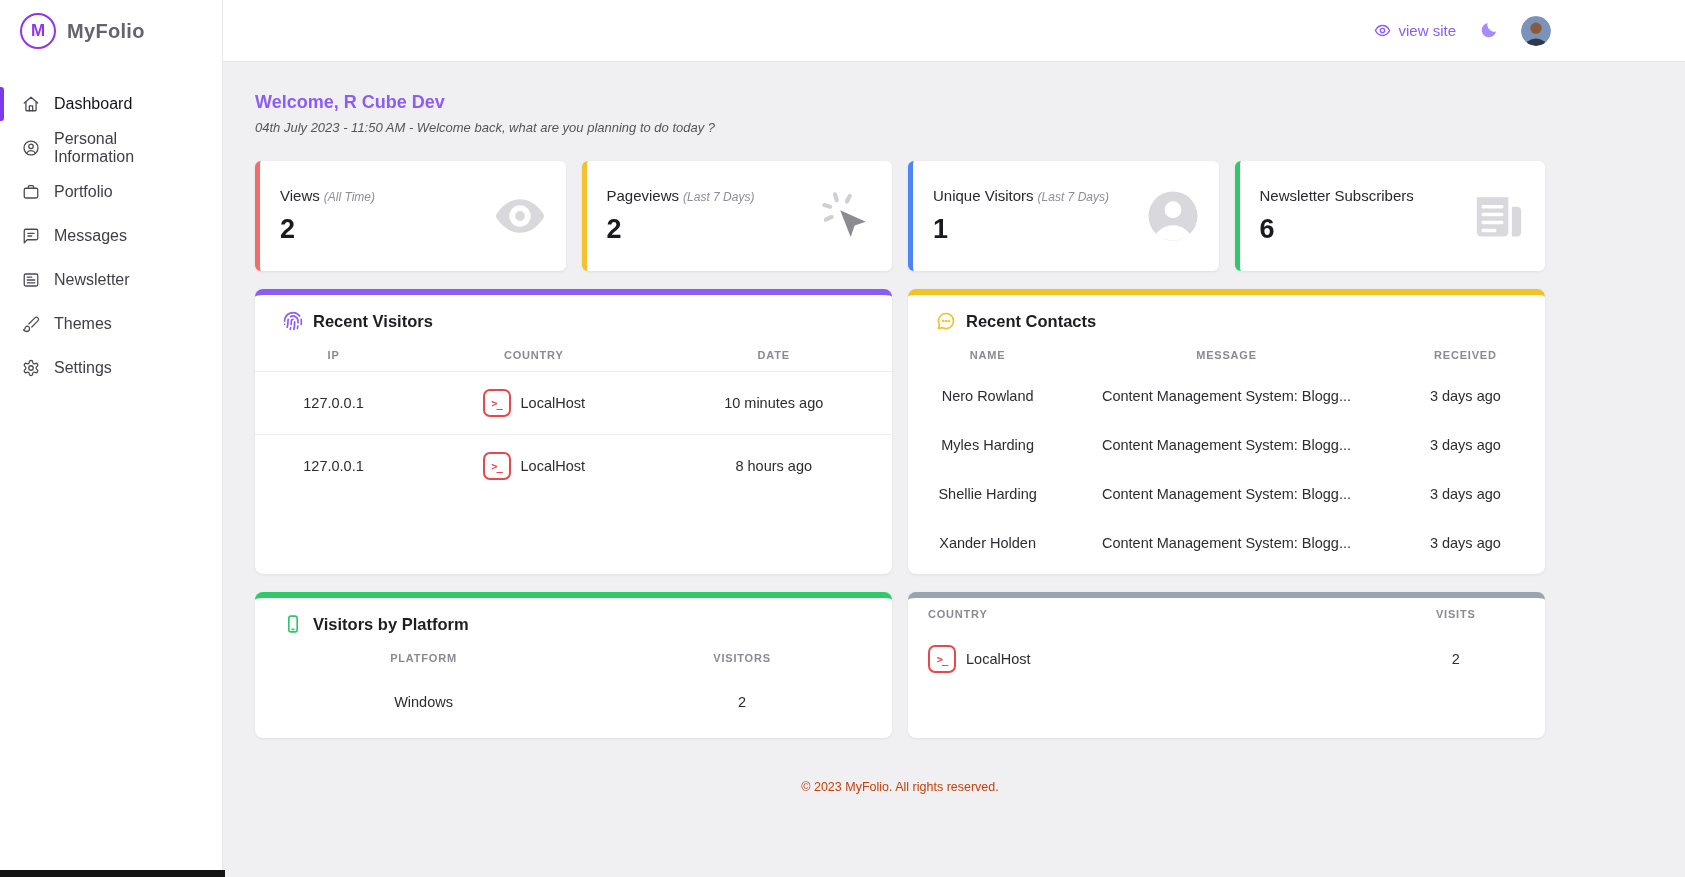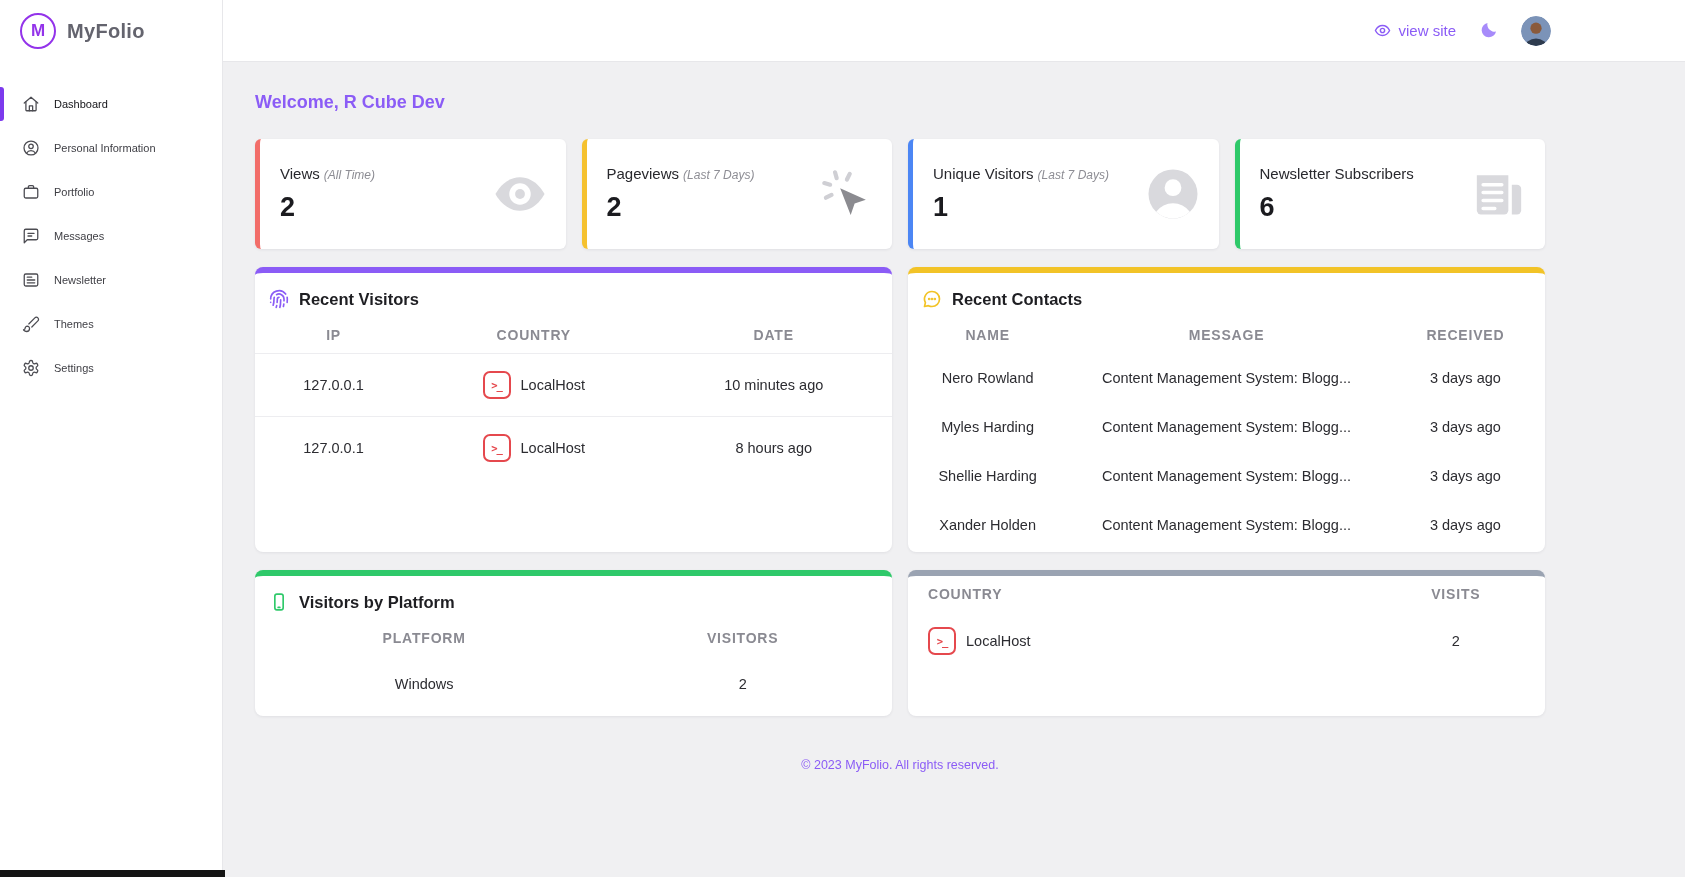--- a/index.html
+++ b/index.html
@@ -18,21 +18,21 @@
   .logo-area { height:62px; display:flex; align-items:center; gap:11px; padding:0 20px; }
   .logo-circle {
     width:36px; height:36px; border:2.5px solid #9333ea; border-radius:50%;
     color:#9333ea; font-weight:bold; font-size:17px;
     display:flex; align-items:center; justify-content:center;
   }
   .brand-name { font-size:20px; font-weight:bold; color:#64646e; letter-spacing:.3px; }
   .nav { padding-top:20px; }
   .nav-item {
     height:44px; display:flex; align-items:center; gap:14px; padding:0 22px;
-    font-size:11px; color:#3e3e44; cursor:pointer; position:relative;
+    font-size:16px; color:#3e3e44; cursor:pointer; position:relative;
   }
   .nav-item .nav-icon { width:18px; height:18px; color:#4c4c52; display:inline-flex; flex:0 0 18px; }
   .nav-item .nav-icon svg { width:18px; height:18px; }
   .nav-item.active { color:#141418; }
   .nav-item.active::before {
     content:""; position:absolute; left:0; top:5px; bottom:5px; width:4px;
     background:#7c3aed; border-radius:0 3px 3px 0;
   }
 
   
@@ -74,53 +74,53 @@
   
   .panels-grid { display:grid; grid-template-columns:1fr 1fr; gap:20px 16px; margin-top:18px; }
   .panel {
     background:#fff; border-radius:8px; box-shadow:0 1px 3px rgba(20,20,40,.07);
     border-top:6px solid #ccc; overflow:hidden;
   }
   .panel.visitors  { border-top-color:#8b5cf6; min-height:285px; }
   .panel.contacts  { border-top-color:#f2c327; min-height:285px; }
   .panel.platform  { border-top-color:#2fc96a; min-height:146px; }
   .panel.country   { border-top-color:#9aa3b2; min-height:146px; }
-  .panel-header { display:flex; align-items:center; gap:10px; padding:16px 14px 8px; }
+  .panel-header { display:flex; align-items:center; gap:10px; padding:16px 28px 8px; }
   .panel-title { font-size:16.5px; font-weight:bold; color:#1e1e22; display:flex; align-items:baseline; }
   .panel-title-sub { font-size:12.5px; font-style:italic; color:#8d8d94; font-weight:normal; margin-left:7px; }
   .panel-icon { display:flex; }
   .panel-icon svg { width:20px; height:20px; }
   .icon-purple { color:#8b5cf6; }
   .icon-yellow { color:#f2c327; }
   .icon-green  { color:#2fc96a; }
   .icon-slate  { color:#6e7a8a; }
 
   table.data-table { width:100%; border-collapse:collapse; }
   .data-table th {
-    font-size:14px; font-weight:bold; letter-spacing:.8px; color:#8a8a92;
+    font-size:11px; font-weight:bold; letter-spacing:.8px; color:#8a8a92;
     text-transform:uppercase; padding:10px 8px; text-align:center;
   }
   .data-table td { font-size:14.5px; color:#2c2c31; text-align:center; padding:6px 8px; }
   .visitors-table tbody tr { border-top:1px solid #ededf0; }
   .visitors-table tbody td { height:63px; }
   .contacts-table tbody td { height:49px; }
   .platform-table tbody td { height:56px; }
   .contacts-table th:nth-child(1), .contacts-table td:nth-child(1) { width:25%; }
   .contacts-table th:nth-child(2), .contacts-table td:nth-child(2) { width:50%; }
   .country-table th:first-child, .country-table td:first-child { text-align:left; padding-left:20px; }
   .country-table th:last-child,  .country-table td:last-child  { width:28%; }
   .country-table tbody td { height:58px; }
   .cell-with-icon { display:inline-flex; align-items:center; gap:10px; }
   .terminal-icon {
     width:28px; height:28px; border:2px solid #e5484d; border-radius:7px; color:#e5484d;
     display:inline-flex; align-items:center; justify-content:center;
     font-family:"DejaVu Sans Mono", monospace; font-size:10.5px; font-weight:bold; letter-spacing:-1px;
   }
 
-  .footer { width:1290px; text-align:center; margin-top:42px; font-size:12.5px; color:#8b5cf6; }
+  .footer { width:1290px; text-align:center; margin-top:42px; font-size:12.5px; color:#c2410c; }
   .bottom-strip { position:absolute; left:0; bottom:0; width:225px; height:7px; background:#141414; }
 </style>
 </head>
 <body>
 
 <div class="app">
 
   <aside class="sidebar">
     <div class="logo-area">
       <div class="logo-circle">M</div>
@@ -231,20 +231,21 @@
             <path d="M4 34a12 10 0 0 1 24 0Z" fill="#2e3b4e"></path>
           </g>
         </svg>
       </div>
     </header>
 
     <main class="content">
       <div class="content-inner">
 
         <h1 class="welcome-title">Welcome, R Cube Dev</h1>
+        <p class="welcome-sub">04th July 2023 - 11:50 AM - Welcome back, what are you planning to do today ?</p>
 
         <div class="stats-grid">
 
           <div class="stat-card views">
             <div class="stat-text">
               <div><span class="stat-label">Views</span><span class="stat-sub">(All Time)</span></div>
               <div class="stat-value">2</div>
             </div>
             <span class="stat-icon">
               <svg viewBox="0 0 24 24">

